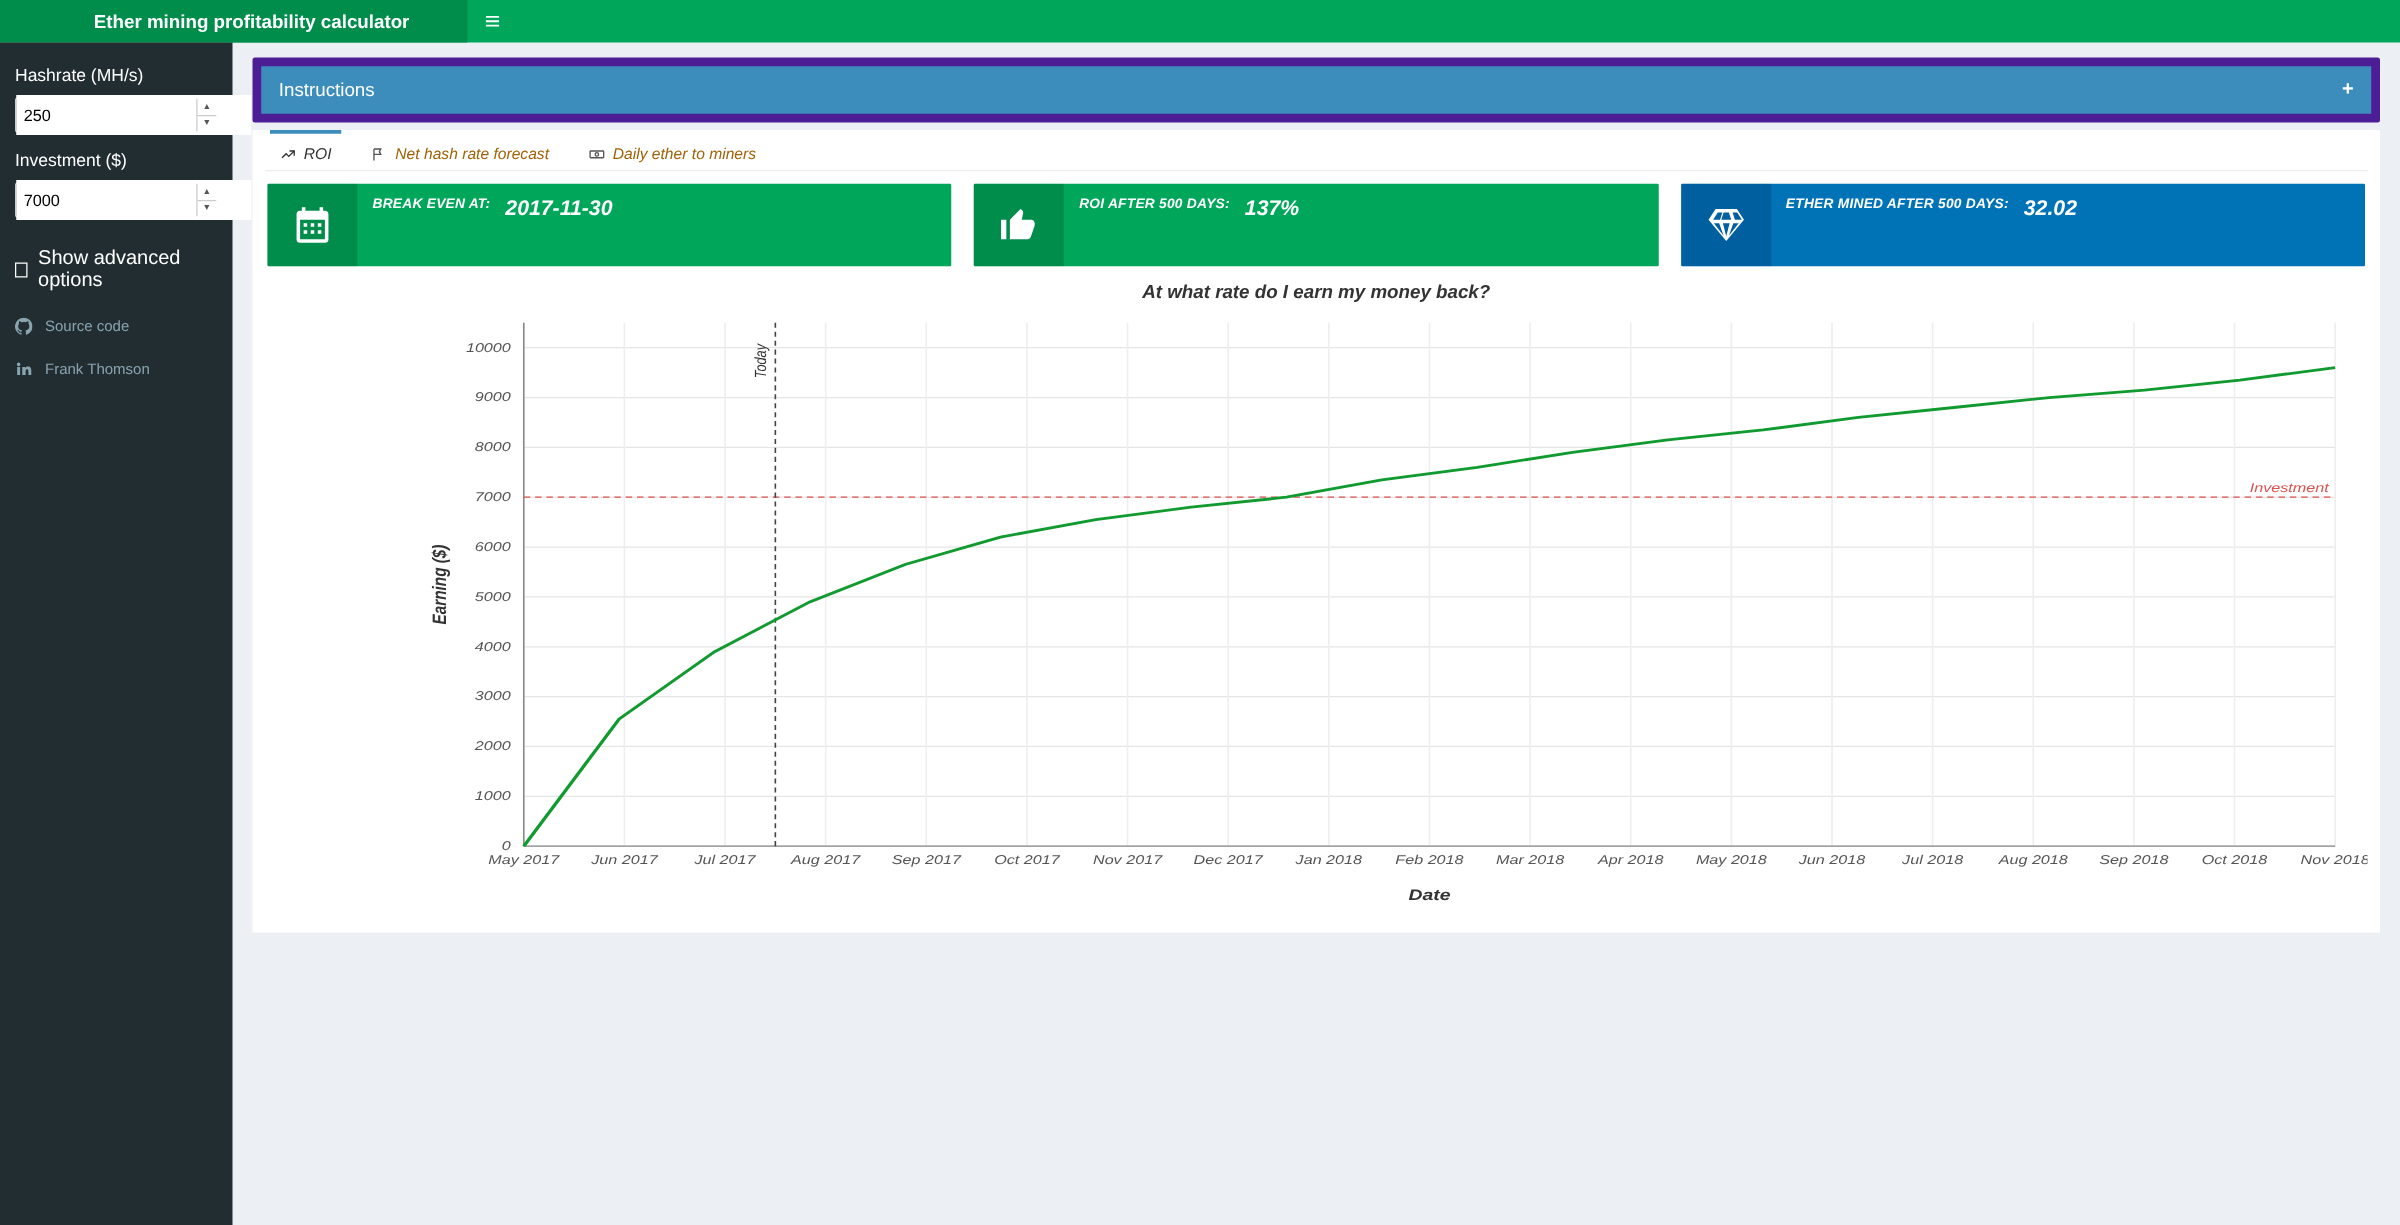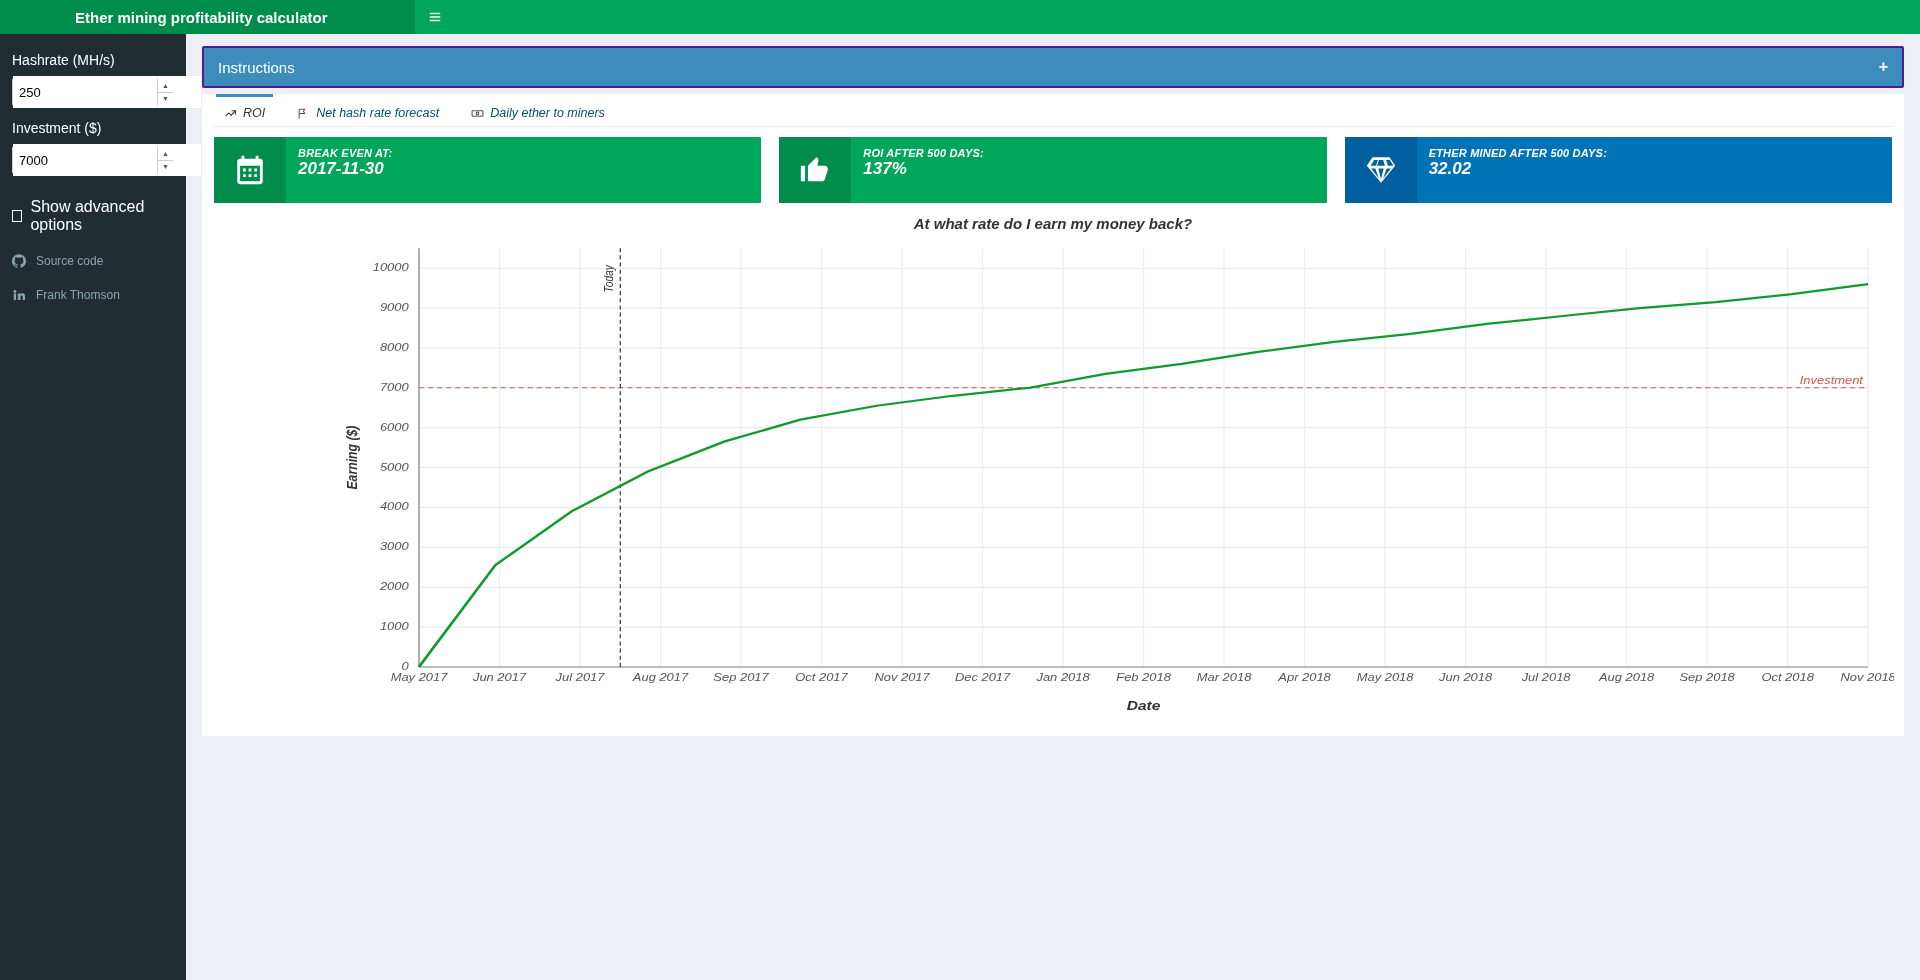--- a/index.html
+++ b/index.html
@@ -1,57 +1,57 @@
 <!DOCTYPE html>
 <html><head>
 <meta charset="utf-8">
 <style>
   * { box-sizing: border-box; margin: 0; padding: 0; }
   html, body { height: 100%; font-family: "Segoe UI", "Helvetica Neue", Arial, sans-serif; font-size: 13px; color: #333; }
   body { display: flex; flex-direction: column; background: #ecf0f5; }
 
   
   .topbar { height: 34px; background: #00a65a; color: #fff; display: flex; align-items: stretch; flex: 0 0 auto; }
-  .topbar .brand { width: 415px; background: #008d4c; display: flex; align-items: center; padding-left: 75px; font-size: 15px; font-weight: 600; }
+  .topbar .brand { width: 374px; background: #008d4c; display: flex; align-items: center; padding-left: 75px; font-size: 15px; font-weight: 600; }
   .topbar .hamb { width: 40px; display: flex; align-items: center; justify-content: center; cursor: pointer; font-size: 15px; }
   .topbar .hamb svg { width: 14px; height: 14px; }
 
   
   .main { flex: 1 1 auto; display: flex; min-height: 0; border-radius: 22px; }
   .sidebar { width: 186px; background: #222d32; color: #b8c7ce; padding: 10px 12px 20px 12px; display: flex; flex-direction: column; gap: 6px; }
   .sidebar .lbl { color: #fff; font-size: 14px; margin-top: 8px; margin-bottom: 4px; }
   .numwrap { position: relative; background: #fff; border: 1px solid #ccc; border-radius: 2px; height: 28px; display: flex; align-items: center; }
   .numwrap input { border: none; outline: none; flex: 1; padding: 16px 6px; font-size: 13px; height: 100%; }
   .numwrap .spin { position: absolute; right: 0; top: 0; bottom: 0; width: 16px; border-left: 1px solid #ccc; display: flex; flex-direction: column; }
   .numwrap .spin div { flex:1; display:flex; align-items:center; justify-content:center; font-size:7px; color:#555; cursor:pointer; }
   .numwrap .spin div:first-child { border-bottom:1px solid #ccc; }
   .chkrow { display:flex; align-items:center; gap:8px; color:#fff; font-size:16px; margin-top:18px; cursor:pointer; }
   .chkrow .cb { width:12px; height:12px; border:1px solid #fff; }
   .linkrow { display:flex; align-items:center; gap:10px; color:#8aa4af; font-size:12px; margin-top:22px; cursor:pointer; }
   .linkrow:nth-of-type(n+2){ margin-top:14px; }
   .linkrow svg { width:14px; height:14px; }
 
   .content { flex:1; padding: 12px 16px 20px 16px; overflow:auto; }
 
-  .panel-instr { background:#3c8dbc; color:#fff; border:2px solid #4c1d95; border-radius:2px; padding:10px 14px; display:flex; align-items:center; justify-content:space-between; font-size:15px; margin-bottom:6px; }
+  .panel-instr { background:#3c8dbc; color:#fff; border:7px solid #4c1d95; border-radius:2px; padding:10px 14px; display:flex; align-items:center; justify-content:space-between; font-size:15px; margin-bottom:6px; }
   .panel-instr .plus { font-size:16px; font-weight:700; cursor:pointer; }
 
   .card { background:#fff; padding:0 10px 18px 10px;font-style:italic; }
   .tabs { display:flex; gap:24px; padding:6px 8px 0 8px; border-bottom:1px solid #eee; }
-  .tab { display:flex; align-items:center; gap:6px; padding:6px 4px; font-size:12.5px; color:#0c4a6e; cursor:pointer; position:relative; }
+  .tab { display:flex; align-items:center; gap:6px; padding:6px 4px; font-size:12.5px; color:#a16207; cursor:pointer; position:relative; }
   .tab.active { color:#333; }
   .tab.active::before { content:""; position:absolute; left:-4px; right:-4px; top:-6px; height:3px; background:#3c8dbc; }
   .tab.active { border-top:0; }
   .tab svg { width:13px; height:13px; }
 
   .statrow { display:flex; gap:18px; margin:10px 2px 12px 2px; }
   .statbox { flex:1; display:flex; height:66px; color:#fff; border-radius:1px; overflow:hidden; }
   .statbox .ic { width:72px; display:flex; align-items:center; justify-content:center; }
   .statbox .ic svg { width:34px; height:34px; fill:#fff; }
-  .statbox .tx { flex:1; padding:10px 12px 8px 12px; display:flex; flex-direction:column; gap:0; }
+  .statbox .tx { flex:1; padding:10px 12px 8px 12px; display:flex; flex-direction:row; gap:12px; }
   .statbox .tx .k { font-size:11px; font-weight:600; letter-spacing:.2px; }
   .statbox .tx .v { font-size:17px; font-weight:700; }
   .sb-green  .ic{background:#008d4c;} .sb-green {background:#00a65a;}
   .sb-green2 .ic{background:#008d4c;} .sb-green2{background:#00a65a;}
   .sb-blue   .ic{background:#005f9e;} .sb-blue  {background:#0073b7;}
   .sb-green3 .ic{background:#008d4c;} .sb-green3{background:#00a65a;}
   .chart-title { text-align:center; font-size:15px; font-weight:700; margin:4px 0 6px 0; color:#333; }
   svg.chart { width:100%; height:480px; display:block; }
   .invline { stroke:#d9534f; stroke-width:1; stroke-dasharray:4 3; }
   .todayline { stroke:#444; stroke-width:1; stroke-dasharray:4 3; }

